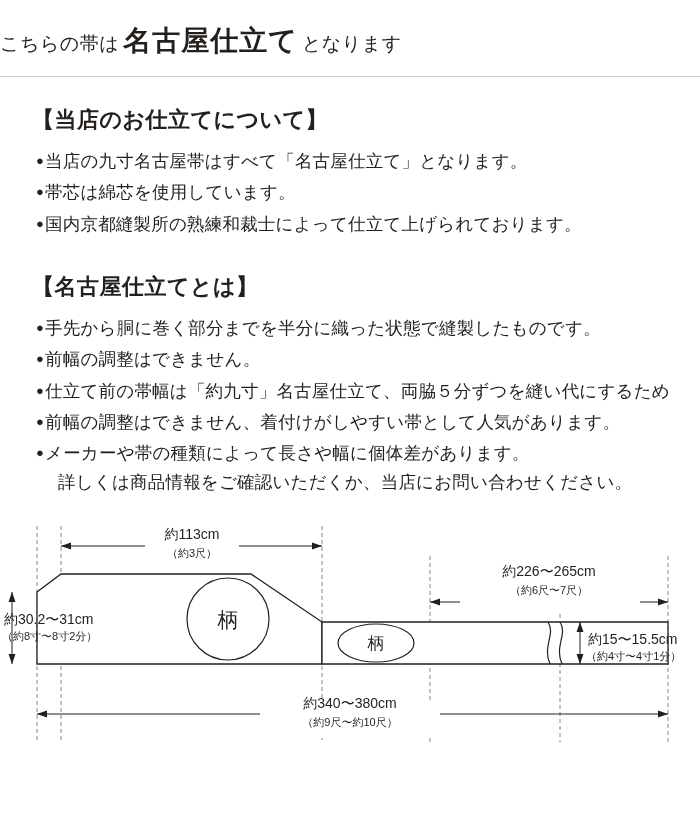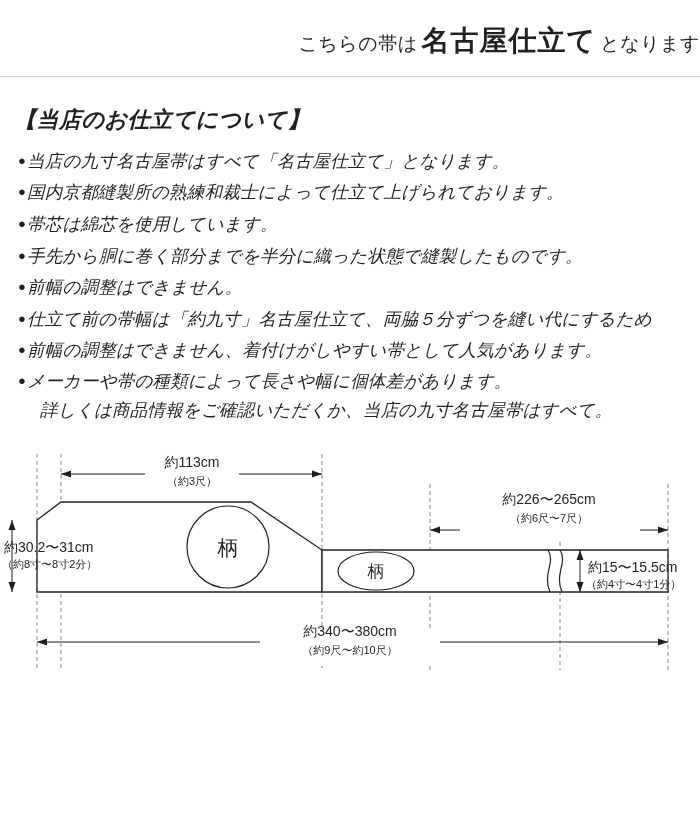--- a/index.html
+++ b/index.html
@@ -17,21 +17,21 @@
   .page {
     position: relative;
     width: 700px;
     height: 840px;
     box-sizing: border-box;
   }
 
   
   .header {
     padding-top: 22px;
-    text-align: right;
+    text-align: left;
     border-bottom: 1px solid #cfcac4;
     padding-bottom: 16px;
   }
   .header-line {
     display: inline-block;
     white-space: nowrap;
     font-size: 19px;
     letter-spacing: 0.5px;
   }
   .header-line .small {
@@ -39,22 +39,21 @@
   }
   .header-line .big {
     font-size: 28px;
     font-weight: bold;
     letter-spacing: 1px;
     padding: 0 4px;
   }
 
   
   .content {
-    padding: 18px 14px 0 14px;
-    font-style: italic;
+    padding: 18px 14px 0 32px;
   }
   .section-title {
     font-size: 22px;
     font-weight: bold;
     letter-spacing: 0.5px;
     margin: 10px 0 12px 0;
   }
   .section-title.second {
     margin-top: 34px;
   }
@@ -120,30 +119,31 @@
     <div class="header-line">
       <span class="small">こちらの帯は</span><span class="big">名古屋仕立て</span><span class="small">となります</span>
     </div>
   </div>
 
   <div class="content">
 
     <div class="section-title">【当店のお仕立てについて】</div>
     <ul class="bullet-list">
       <li><span class="dot">●</span><span>当店の九寸名古屋帯はすべて「名古屋仕立て」となります。</span></li>
+      <li><span class="dot">●</span><span>帯芯は綿芯を使用しています。</span></li>
       <li><span class="dot">●</span><span>国内京都縫製所の熟練和裁士によって仕立て上げられております。</span></li>
-      <li><span class="dot">●</span><span>帯芯は綿芯を使用しています。</span></li>
     </ul>
 
+    <div class="section-title second">【名古屋仕立てとは】</div>
     <ul class="bullet-list">
       <li><span class="dot">●</span><span>手先から胴に巻く部分までを半分に織った状態で縫製したものです。</span></li>
       <li><span class="dot">●</span><span>前幅の調整はできません。</span></li>
       <li><span class="dot">●</span><span>仕立て前の帯幅は「約九寸」名古屋仕立て、両脇５分ずつを縫い代にするため</span></li>
       <li><span class="dot">●</span><span>前幅の調整はできません、着付けがしやすい帯として人気があります。</span></li>
-      <li><span class="dot">●</span><span>メーカーや帯の種類によって長さや幅に個体差があります。</span><span class="cont-line">詳しくは商品情報をご確認いただくか、当店の九寸名古屋帯はすべて。</span></li>
+      <li><span class="dot">●</span><span>メーカーや帯の種類によって長さや幅に個体差があります。</span><span class="cont-line">詳しくは商品情報をご確認いただくか、当店にお問い合わせください。</span></li>
     </ul>
   </div>
 
   <div class="diagram-wrap">
     <svg width="700" height="260" viewBox="0 0 700 260" xmlns="http://www.w3.org/2000/svg">
 
       <g stroke="#7d7872" stroke-width="0.9" stroke-dasharray="4,3">
         <line x1="37" y1="12" x2="37" y2="228"></line>
         <line x1="61" y1="12" x2="61" y2="228"></line>
         <line x1="322" y1="12" x2="322" y2="228"></line>

